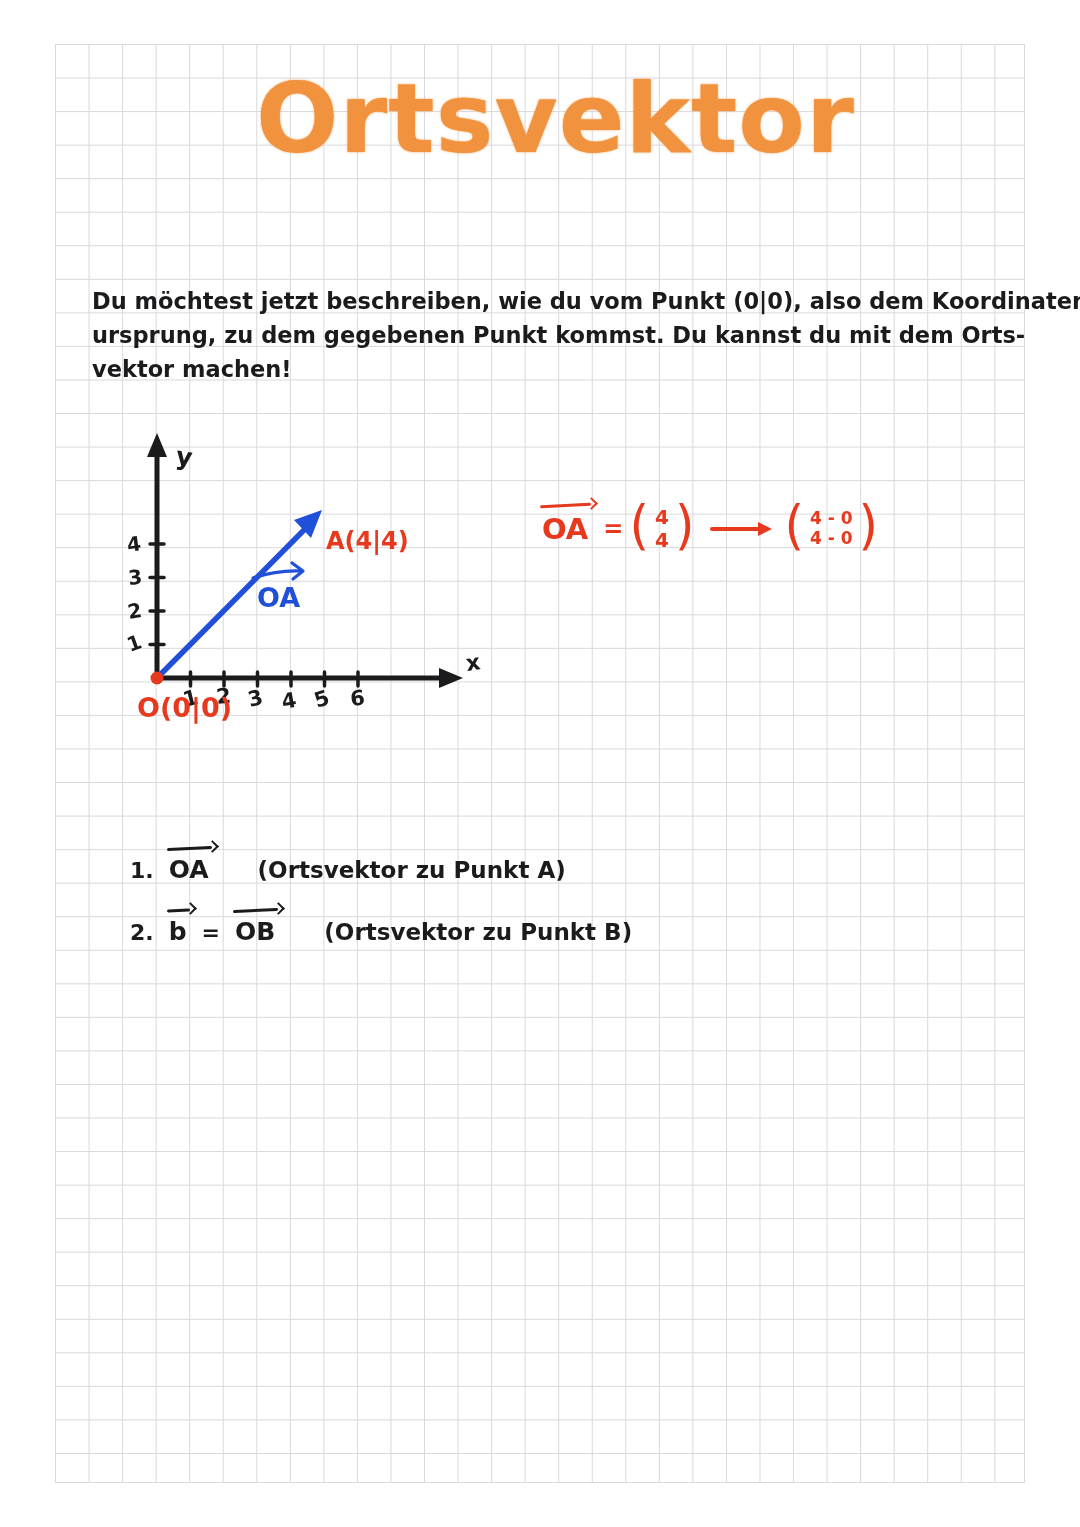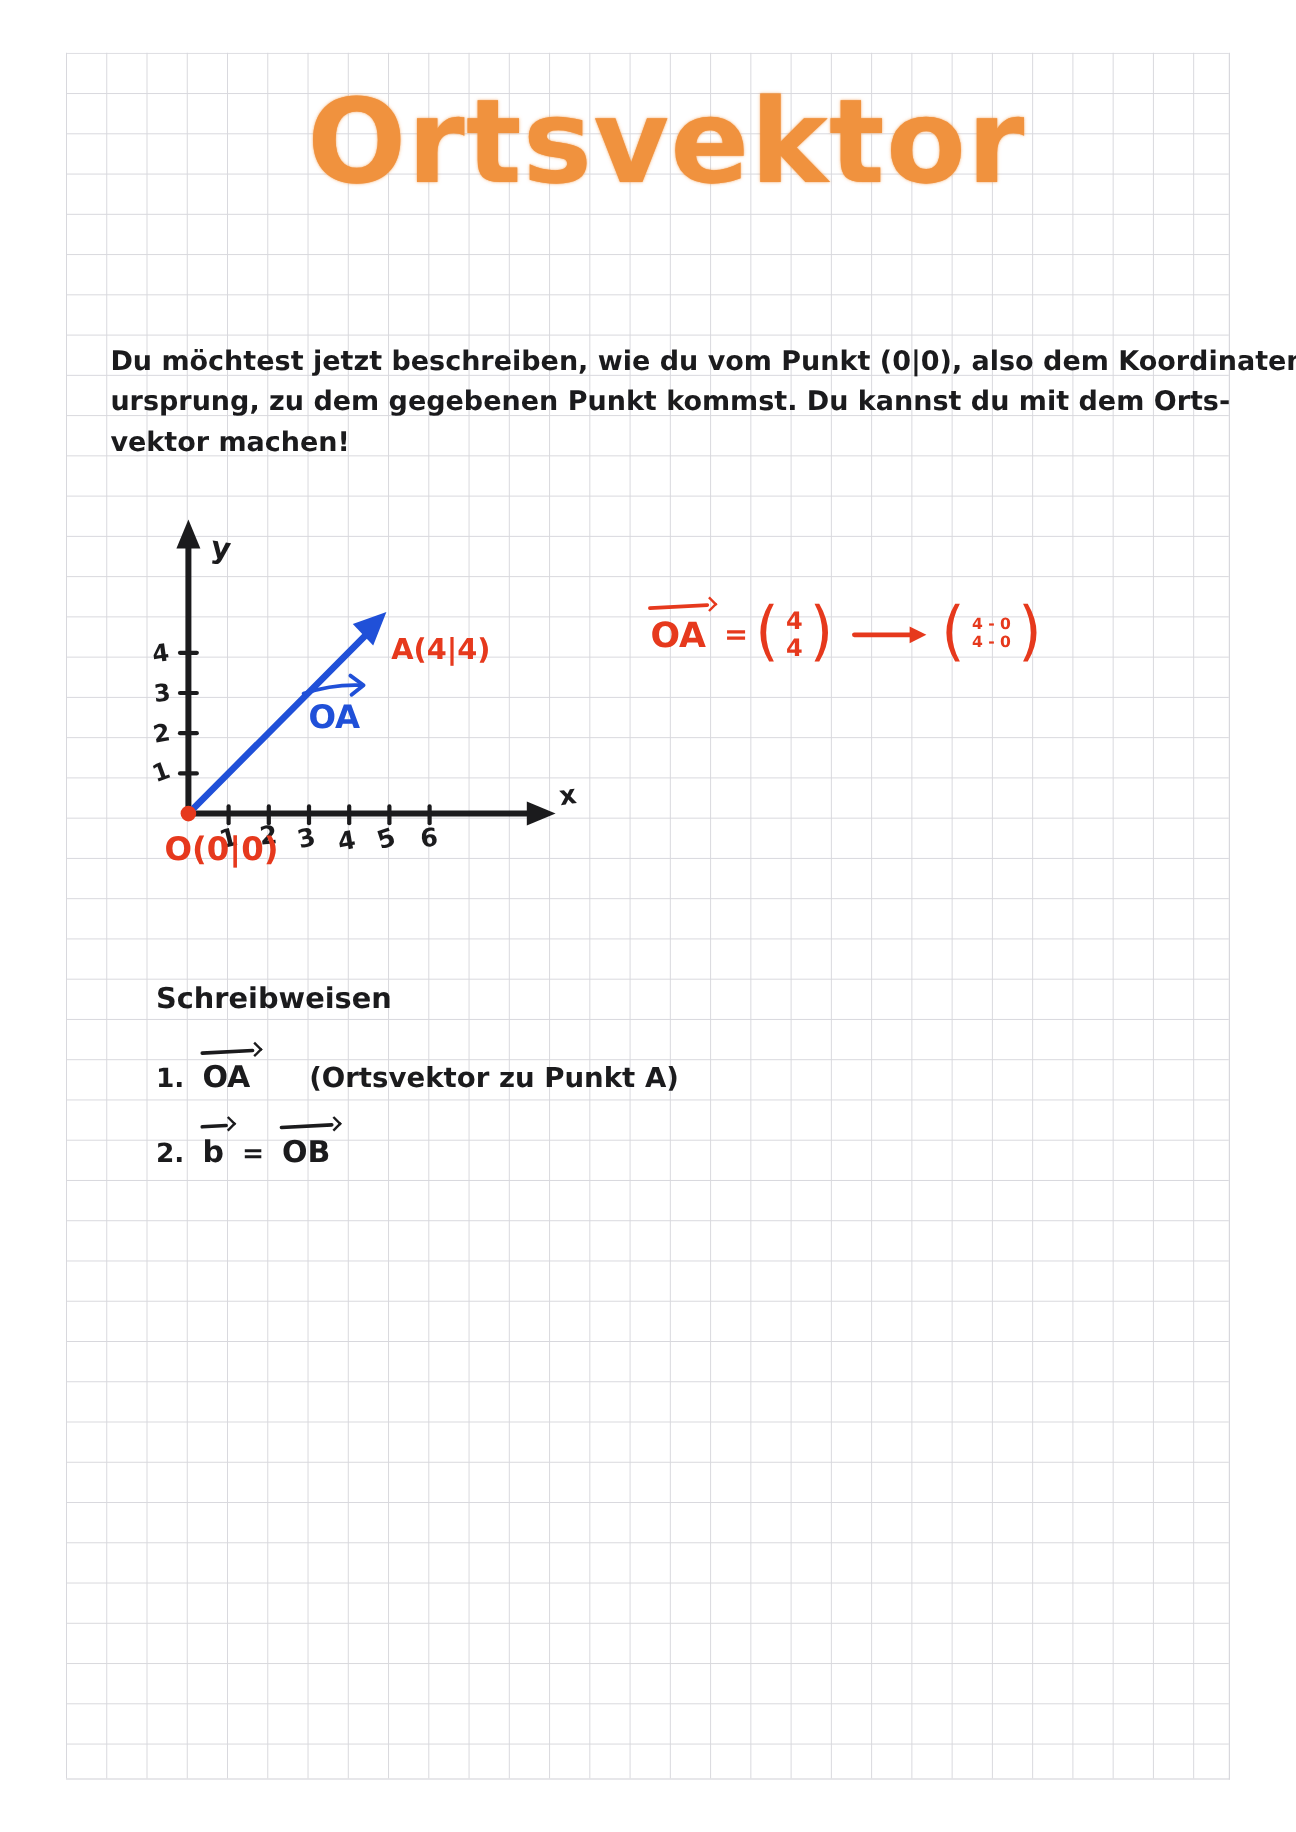--- a/index.html
+++ b/index.html
@@ -36,21 +36,21 @@
   .formula {
     position:absolute; left:540px; top:496px; height:66px;
     display:flex; align-items:center; gap:7px;
     color:#e6391d; font-weight:bold;
   }
   .formula .lhs { font-size:29px; margin-right:6px; }
   .formula .eq  { font-size:24px; }
   .paren { font-size:50px; font-weight:400; line-height:1; transform:scaleY(1.08); margin:0 -1px; padding-bottom:6px; }
   .col { display:flex; flex-direction:column; align-items:center; line-height:1.15; }
   .col.first  { font-size:20px; }
-  .col.second { font-size:13px; }
+  .col.second { font-size:17px; }
   .col span { white-space:nowrap; }
   .long-arrow { position:relative; width:58px; height:4px; background:#e6391d; border-radius:2px; margin:0 10px; }
   .long-arrow .head {
     position:absolute; right:-4px; top:-5px; width:0; height:0;
     border-left:14px solid #e6391d; border-top:7px solid transparent; border-bottom:7px solid transparent;
   }
 
   
   .vec { position:relative; display:inline-block; padding:0 2px; font-weight:bold; }
   .vec::before {
@@ -148,29 +148,29 @@
       </span>
     <span class="paren">(</span>
     <span class="col second">
       <span>4 - 0</span>
       <span>4 - 0</span>
     </span>
     <span class="paren">)</span>
   </div>
 
   <div class="notation">
-    <div class="heading">Schreibweisen</div>
 
     <div class="not-item one">
       <span class="num">1.</span>
       <span class="vec">OA</span>
       <span class="desc">(Ortsvektor zu Punkt A)</span>
     </div>
 
     <div class="not-item two">
       <span class="num">2.</span>
       <span class="vec">b</span>
       <span class="eq">=</span>
       <span class="vec">OB</span>
+      <span class="desc">(Ortsvektor zu Punkt B)</span>
     </div>
   </div>
 
 </div>
 
 </body></html>

